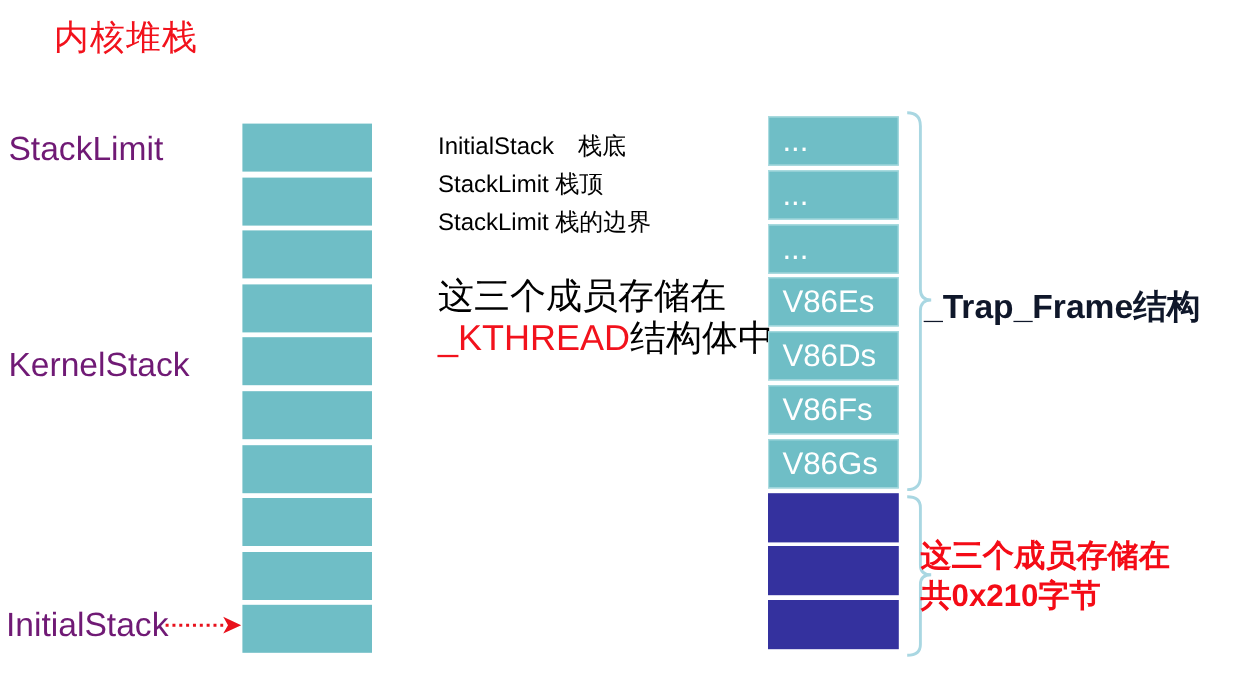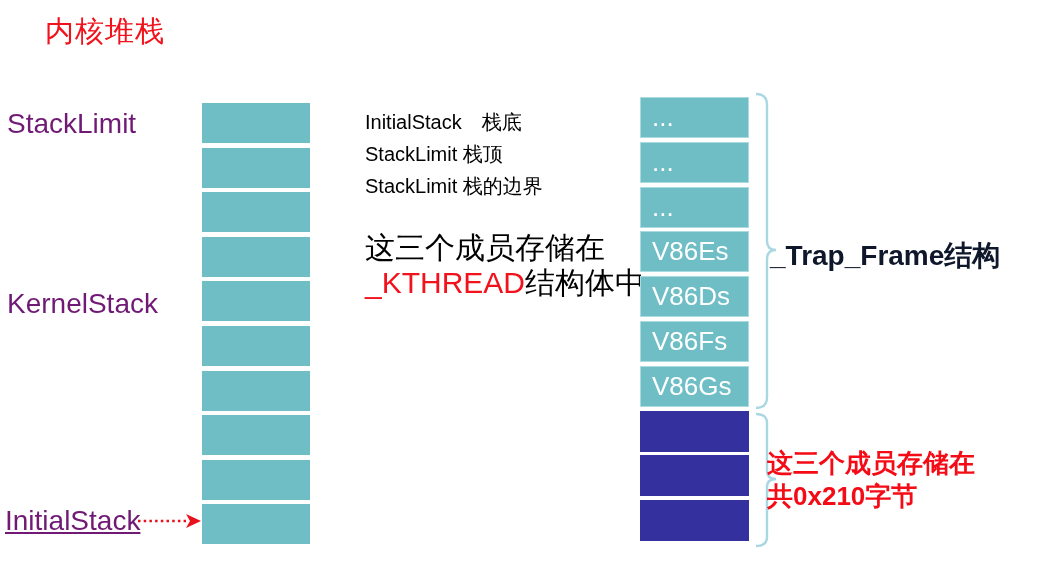--- a/index.html
+++ b/index.html
@@ -25,21 +25,21 @@
   }
 
   
   .field-label {
     font-size: 28px;
     color: #701a75;
     white-space: nowrap;
   }
   #lbl-stacklimit  { left: 7px; top: 108px; }
   #lbl-kernelstack { left: 7px; top: 288px; }
-  #lbl-initialstack{ left: 5px; top: 505px; text-decoration: underline; }
+  #lbl-initialstack{ left: 5px; top: 505px; }
 
   
   #left-column  { left: 202px; top: 103px; width: 108px; }
   #right-column { left: 640px; top: 97px;  width: 109px; }
 
   .stack-cell {
     width: 100%;
   }
   #left-column .stack-cell {
     height: 40px;

